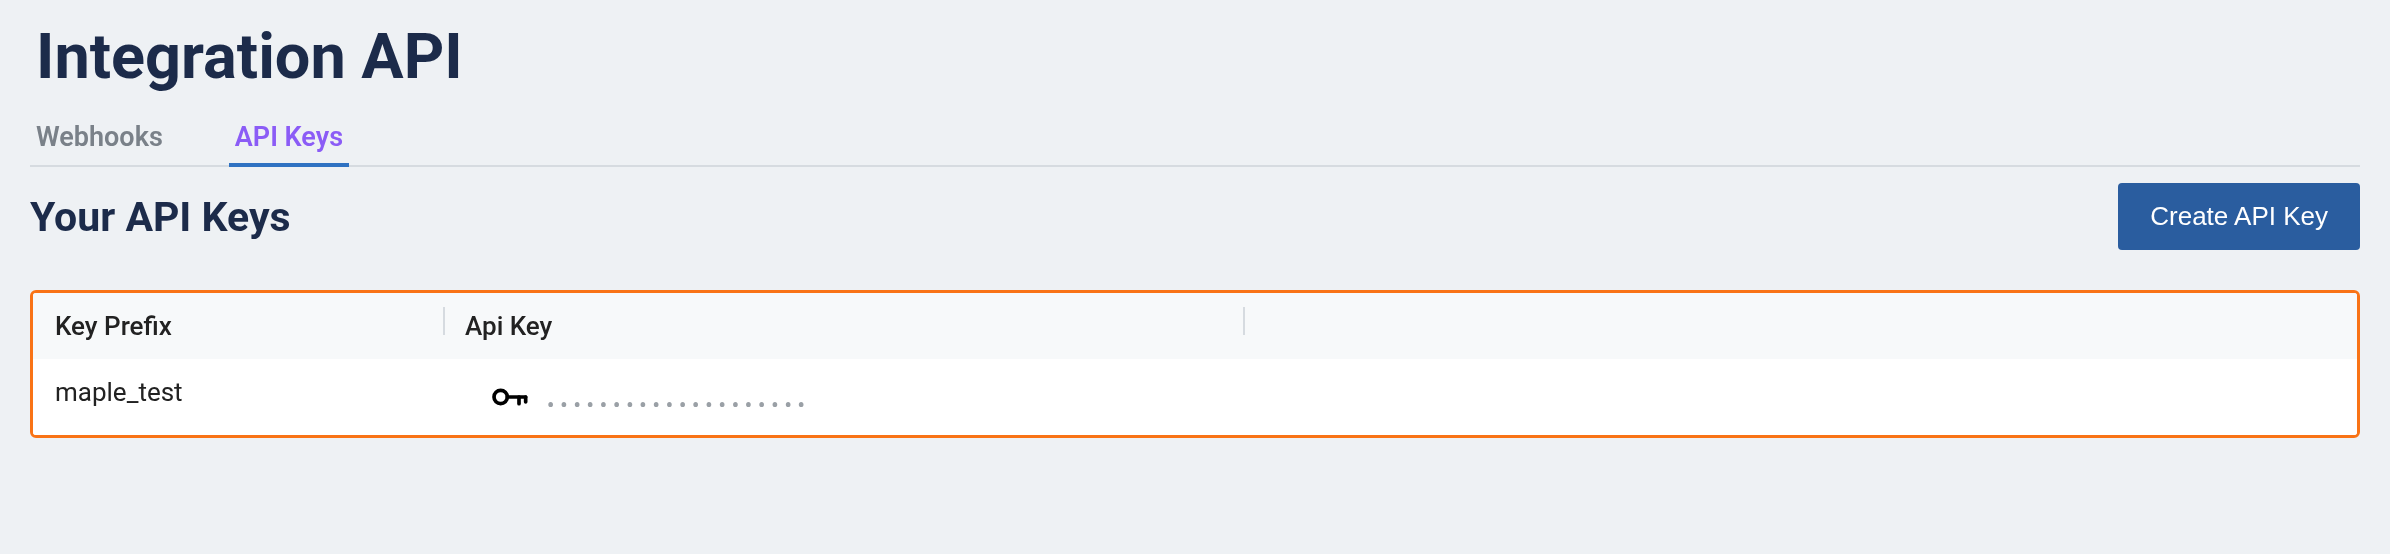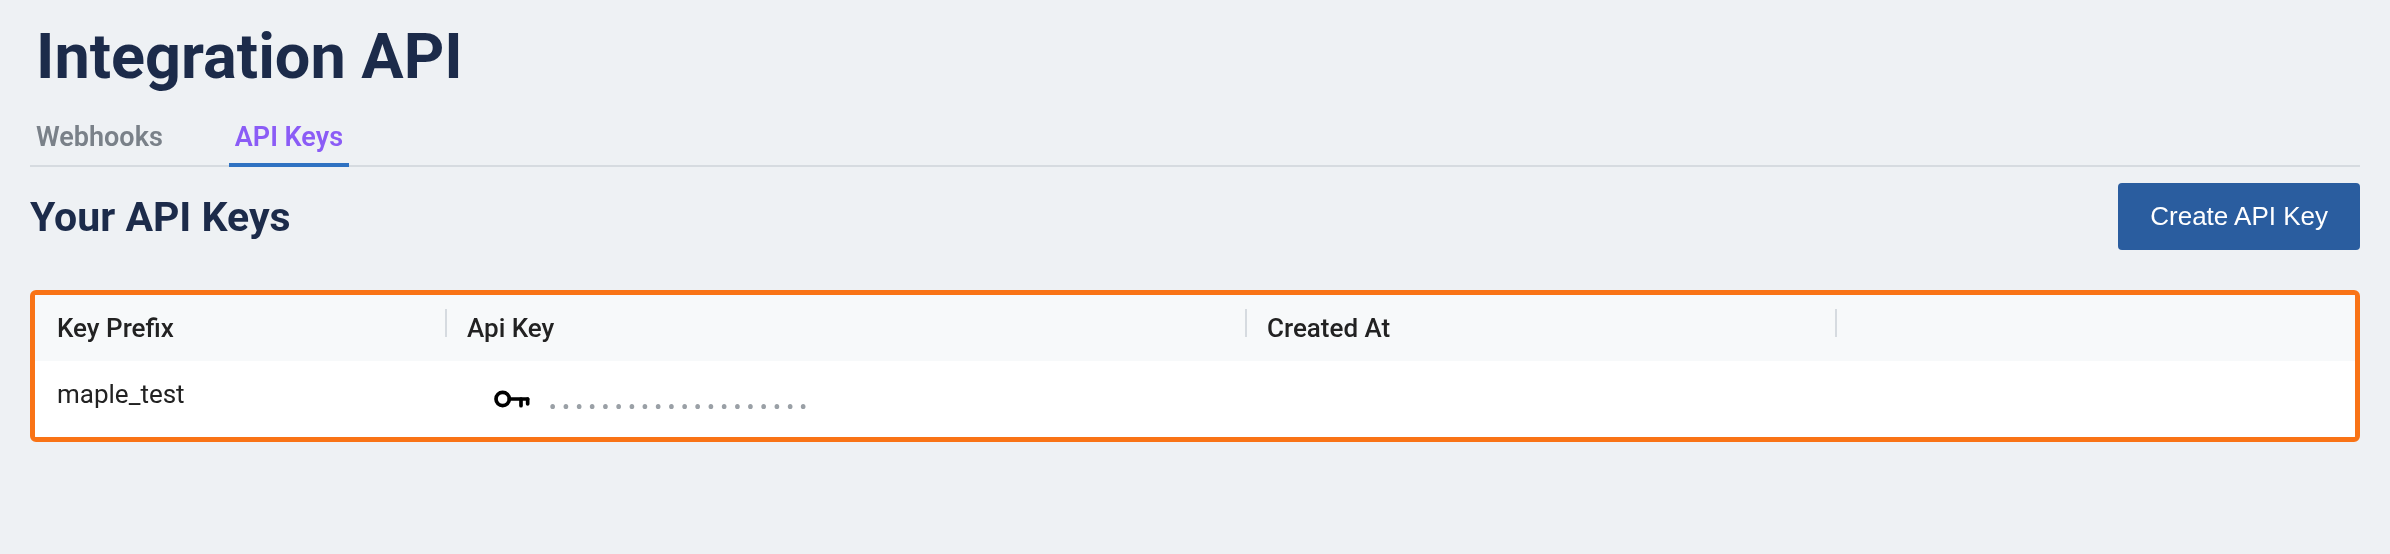--- a/index.html
+++ b/index.html
@@ -57,21 +57,21 @@
     color: #fff;
     border: none;
     font-size: 26px;
     font-weight: 500;
     padding: 18px 32px;
     border-radius: 4px;
     cursor: pointer;
   }
   .api-table {
     width: 100%;
-    border: 5px solid #f97316;
+    border: 3px solid #f97316;
     border-radius: 6px;
     background: #fff;
     overflow: hidden;
   }
   .api-head {
     display: flex;
     background: #f7f9fa;
     color: #222;
     font-size: 26px;
     font-weight: 500;
@@ -121,21 +121,20 @@
   <h2 class="section-title">Your API Keys</h2>
   <button class="btn-primary">Create API Key</button>
 </div>
 
 <div class="api-table">
   <div class="api-head">
     <div class="col-prefix">Key Prefix</div>
     <div class="col-key">
         <span>Api Key</span>
       </div>
-    <div class="col-created">Created At</div>
     <div class="col-actions"></div>
   </div>
 
   <div class="api-row">
     <div class="col-prefix">maple_test</div>
     <div class="col-key">
       <span class="key-icon">
         <svg viewBox="0 0 24 24" fill="none" stroke="#000" stroke-width="2.2" stroke-linecap="round" stroke-linejoin="round">
           <circle cx="7" cy="12" r="4"></circle>
           <line x1="11" y1="12" x2="22" y2="12"></line>

